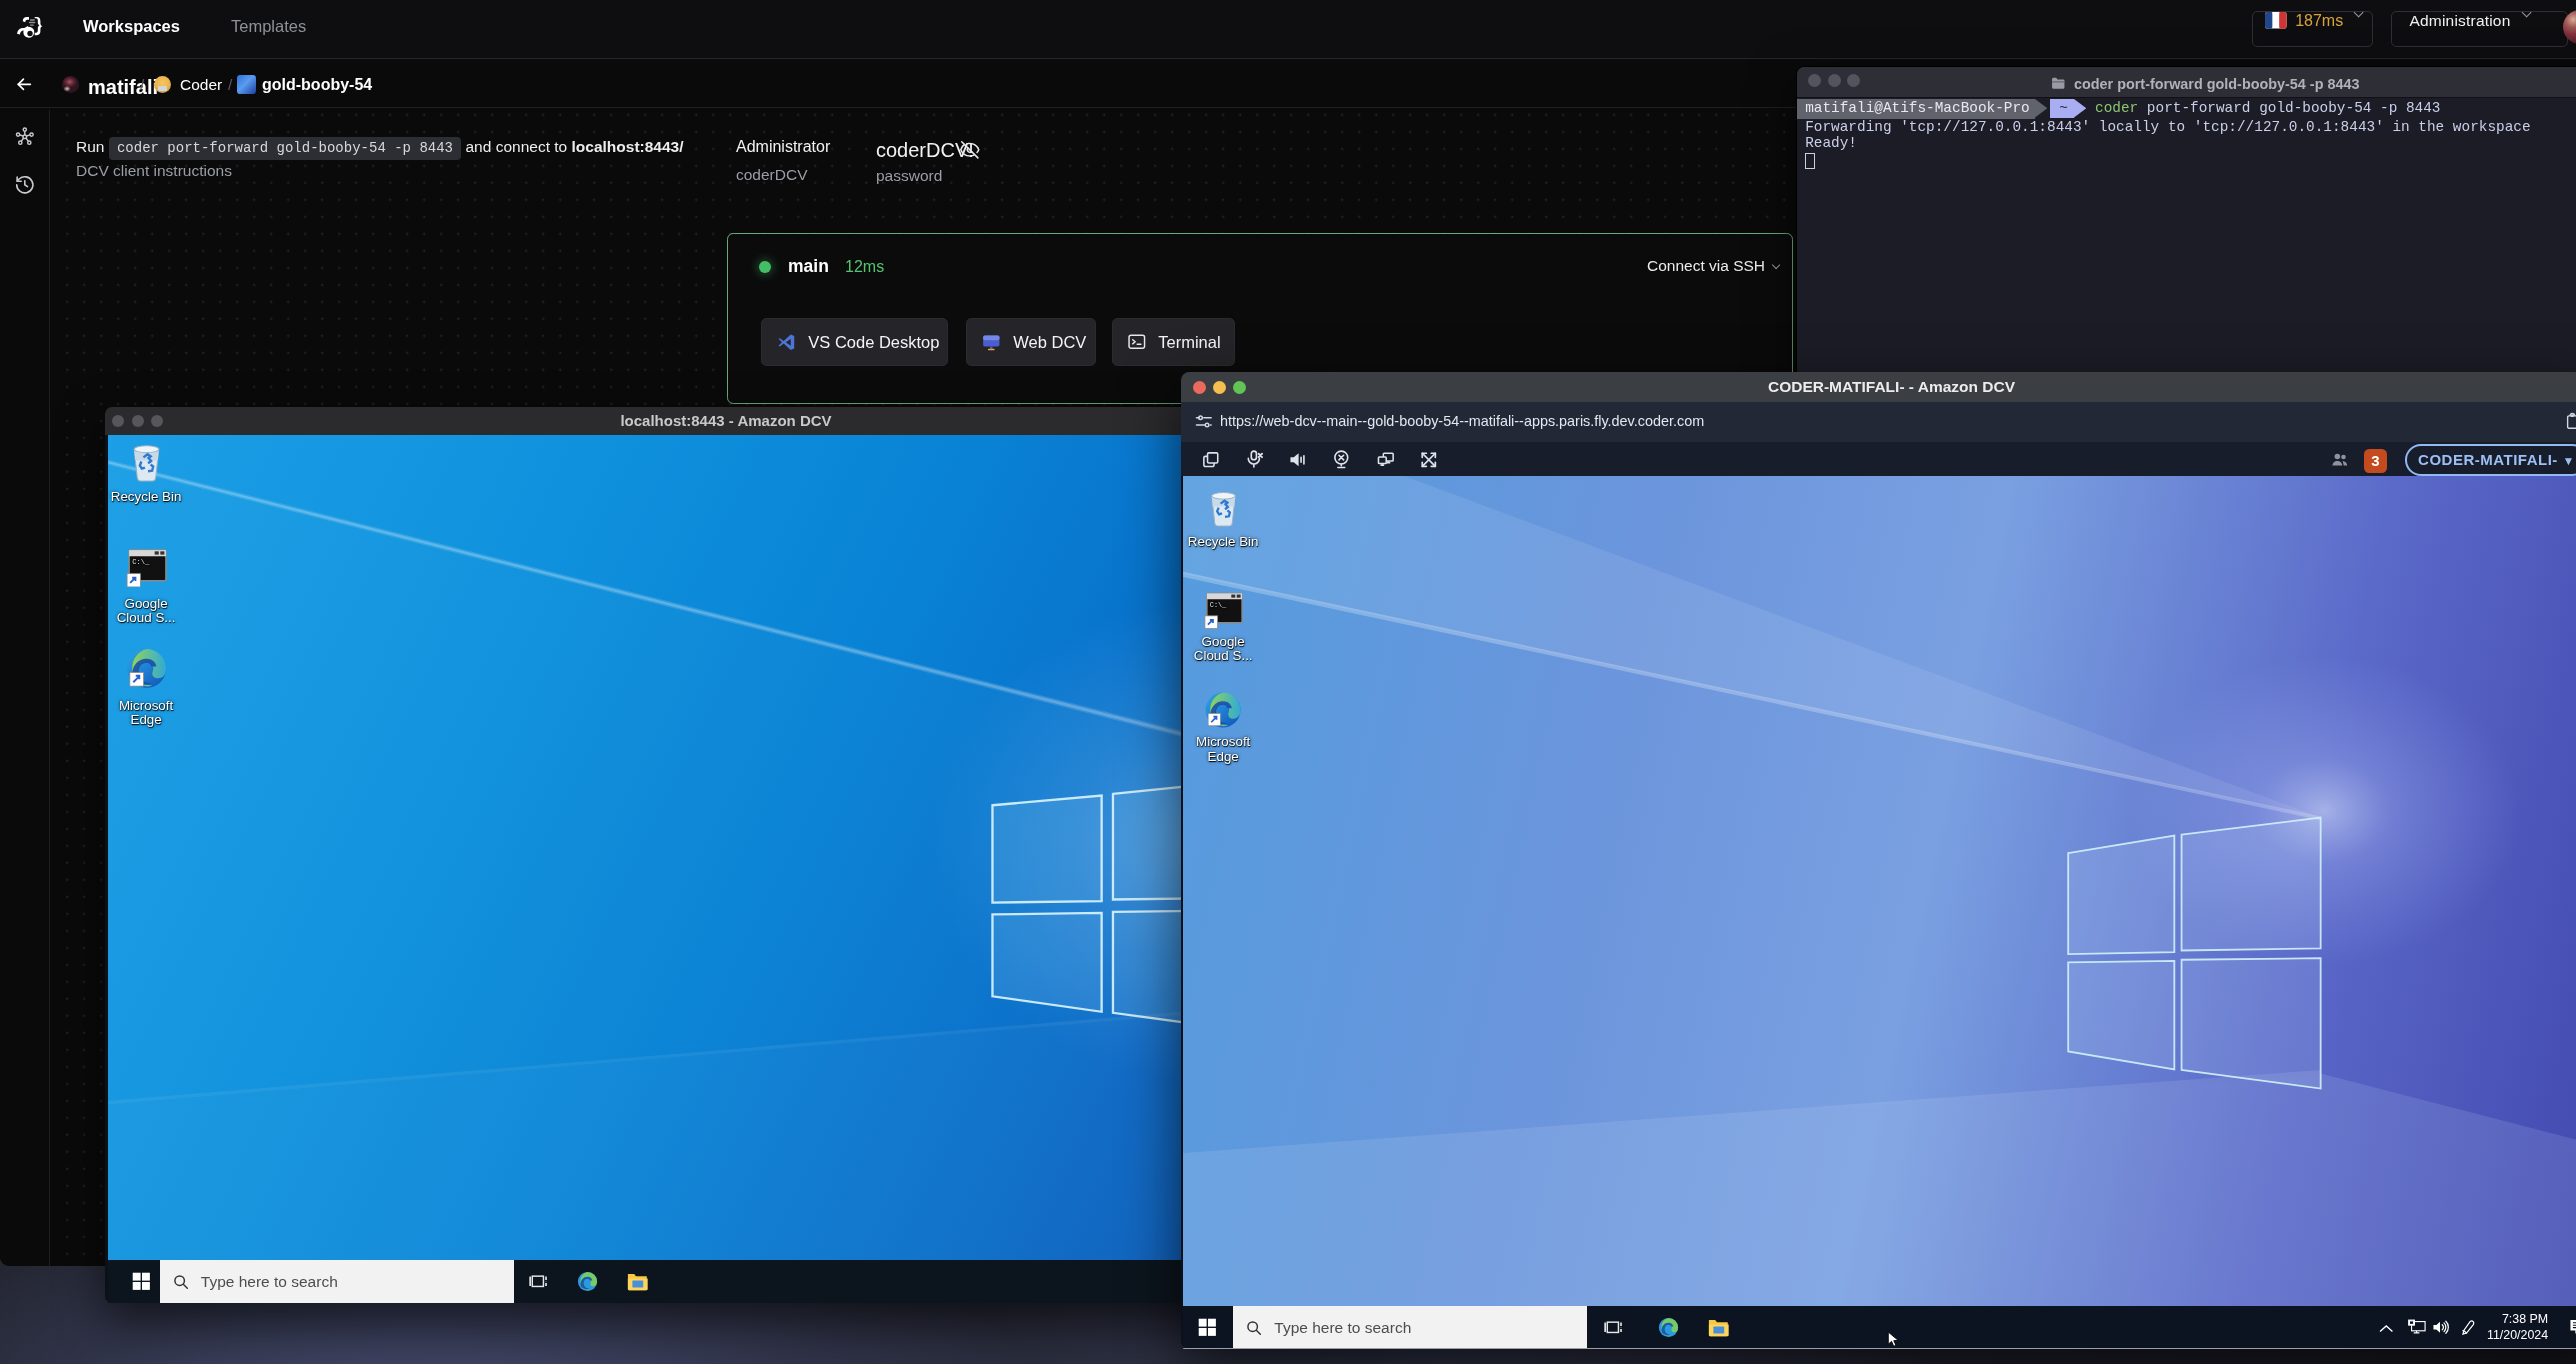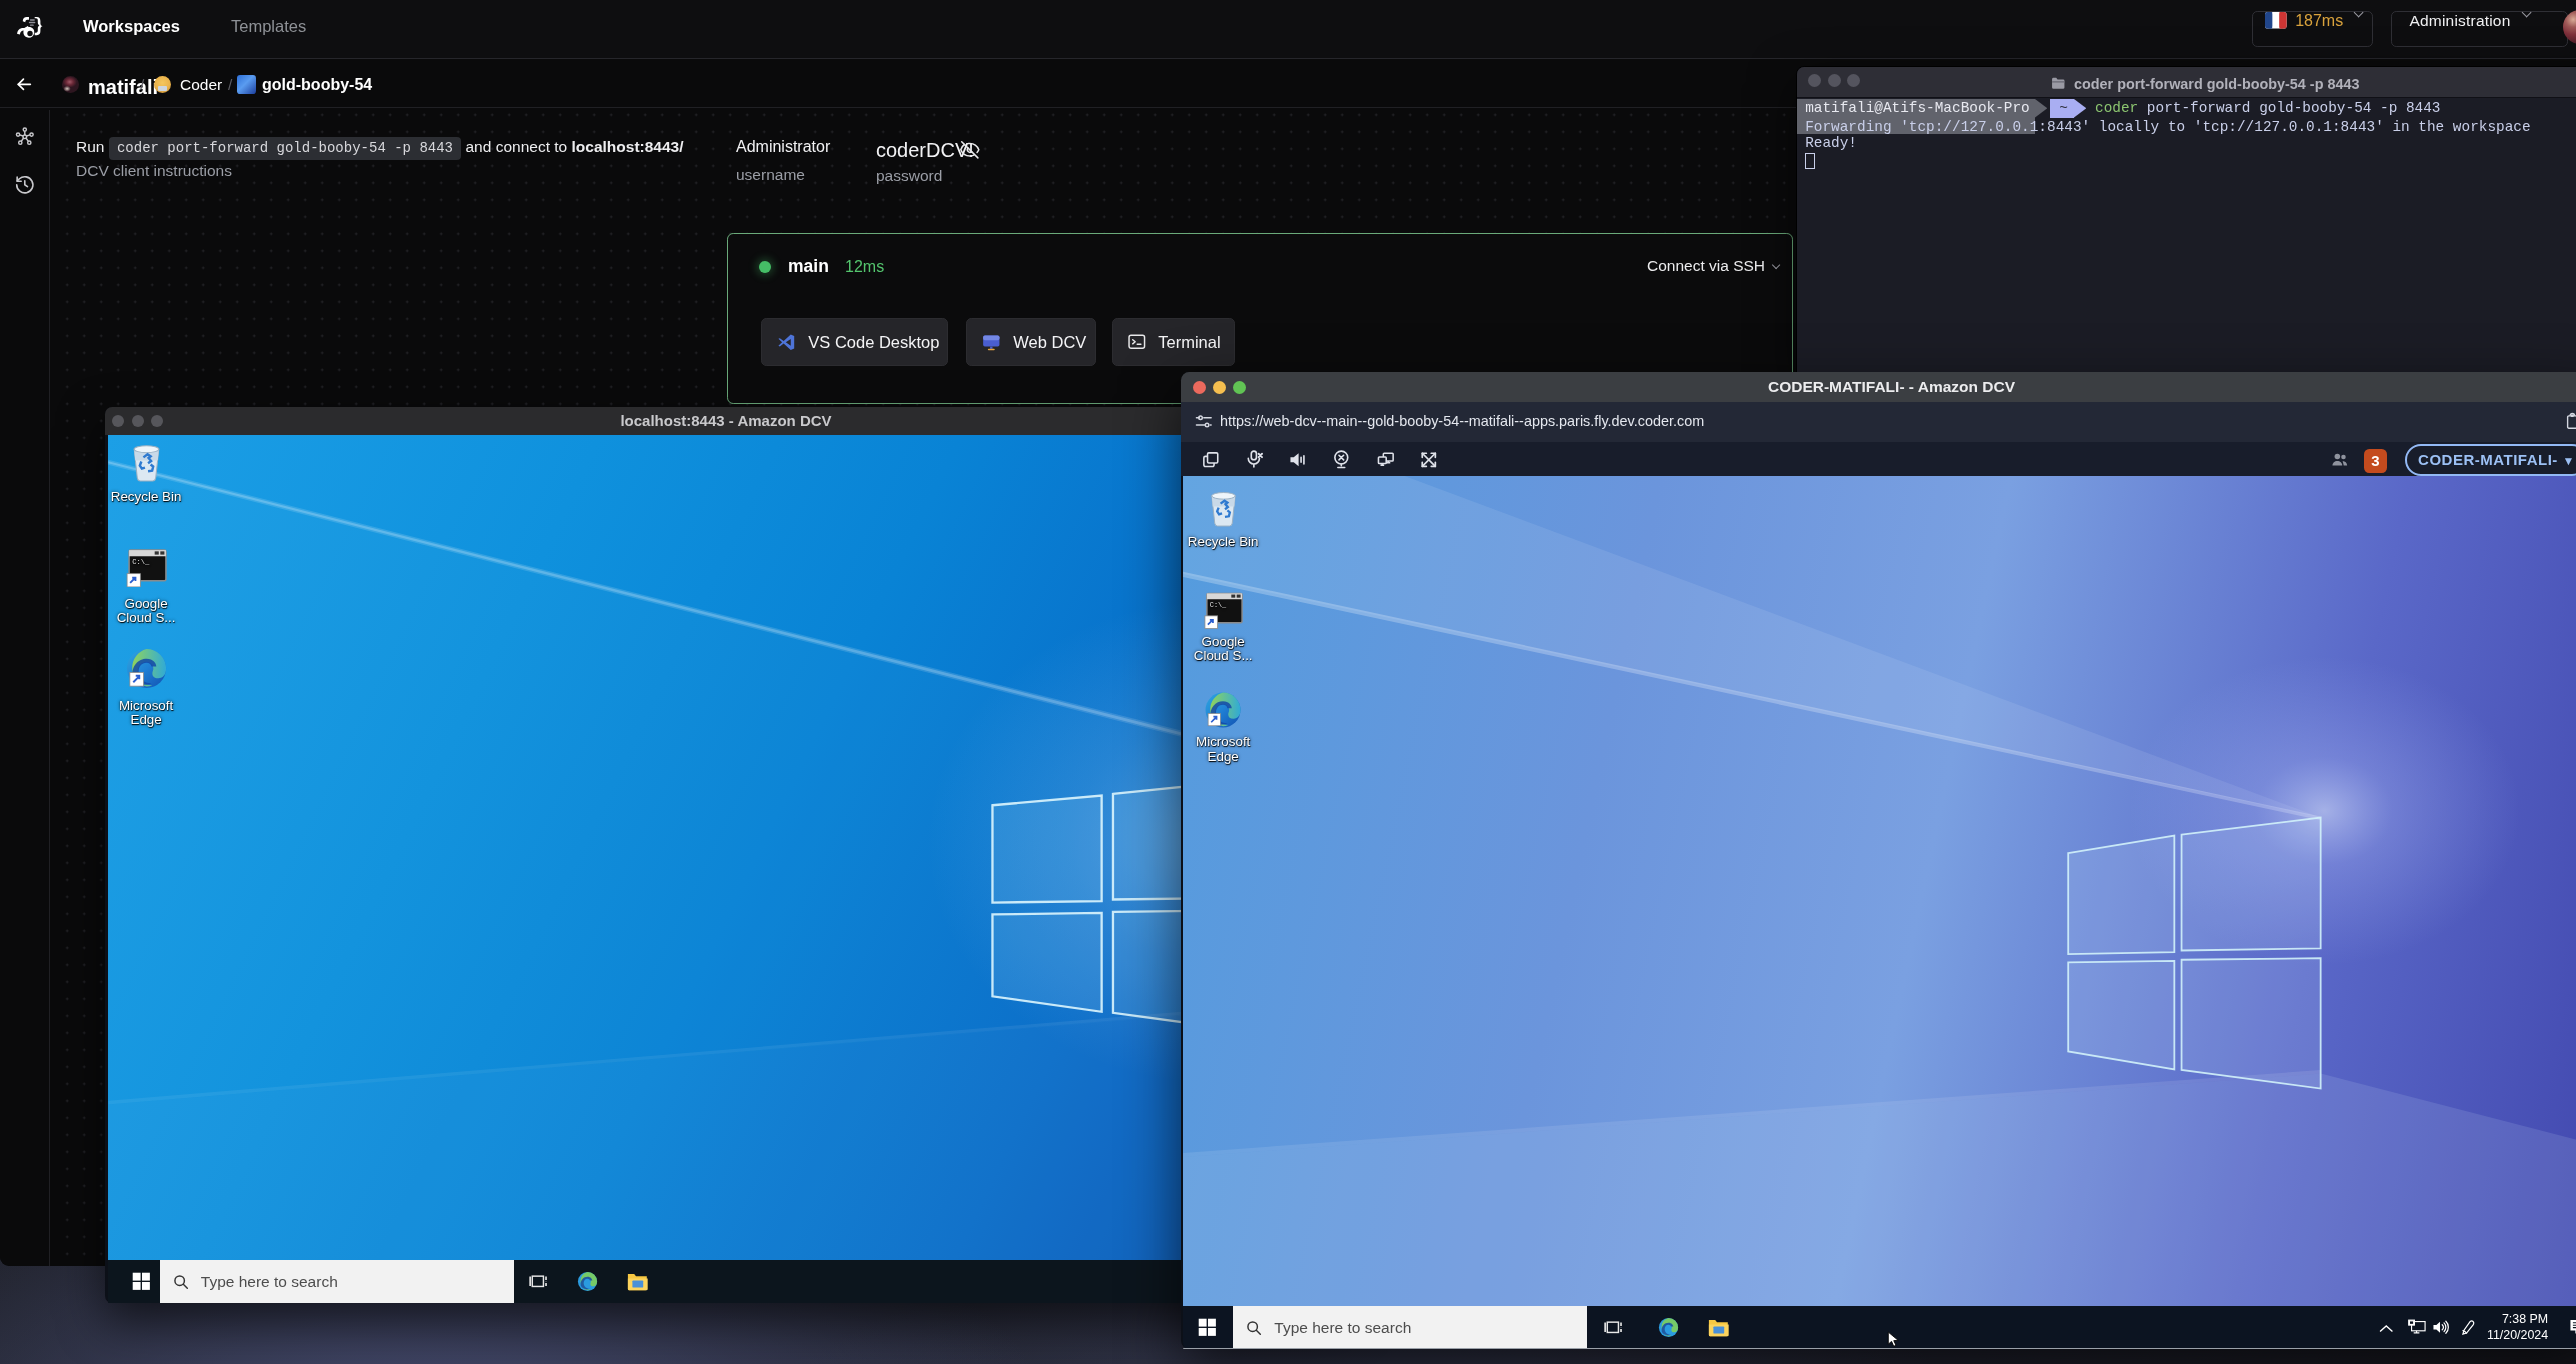--- a/index.html
+++ b/index.html
@@ -77,21 +77,21 @@
 
 <div id="page">
   <div id="content">
 
     <div class="abs" style="left:24px; top:28px; font-size:15.5px; color:#ededef; white-space:nowrap;">Run
       <span class="mono" style="background:#2c2e33; color:#d8d8dc; border-radius:4.1px; padding:3.1px 8.2px 4.1px; font-size:14px;">coder port-forward gold-booby-54 -p 8443</span>
       and connect to <b>localhost:8443/</b></div>
     <div class="abs" style="left:24px; top:52px; font-size:15.5px; color:#9b9ea6;">DCV client instructions</div>
 
     <div class="abs" style="left:684px; top:28px; font-size:16px; color:#f2f2f4;">Administrator</div>
-    <div class="abs" style="left:684px; top:56px; font-size:15.5px; color:#9b9ea6;">username</div>
+    <div class="abs" style="left:684px; top:56px; font-size:15.5px; color:#9b9ea6;">coderDCV</div>
     <div class="abs" style="left:824px; top:29px; font-size:20px; color:#f2f2f4;">coderDCV!</div>
     <svg class="abs" style="left:907px; top:29px;" width="21.6" height="21.6" viewBox="0 0 24 24" fill="none" stroke="#e8e8ea" stroke-width="1.7" stroke-linecap="round">
       <path d="M3 3l18 18"></path>
         <path d="M10.6 5.1A10 10 0 0 1 12 5c5 0 8.6 3.5 10 7 -.45 1.12-1.1 2.17-1.93 3.07M6.1 6.1C3.9 7.5 2.6 9.6 2 12c1.4 3.5 5 7 10 7 1.65 0 3.18-.38 4.5-1.03"></path>
       <path d="M9.9 9.9a3 3 0 0 0 4.2 4.2"></path>
     </svg>
     <div class="abs" style="left:824px; top:57px; font-size:15.5px; color:#9b9ea6;">password</div>
 
     <div class="abs" style="left:675px; top:123px; width:1066px; height:171px; border:1px solid #6aaa7a; border-radius:6.2px; background:#0b0b0c;">
       <div class="abs" style="left:31px; top:27px; width:12.4px; height:12.4px; border-radius:50%; background:#45bd66; box-shadow:0 0 8.2px 2.6px rgba(73,195,106,.3);"></div>
@@ -200,21 +200,21 @@
     <span class="tl" style="position:absolute; left:11.3px; top:6.7px; background:#54545e;"></span>
     <span class="tl" style="position:absolute; left:31px; top:6.7px; background:#54545e;"></span>
     <span class="tl" style="position:absolute; left:50px; top:6.7px; background:#54545e;"></span>
     <svg class="abs" style="left:253px; top:8.2px;" width="16.5" height="16.5" viewBox="0 0 24 24" fill="#9a9aa4">
         <path d="M3 6a2 2 0 0 1 2-2h4l2 2.4h8A2 2 0 0 1 21 8.5V18a2 2 0 0 1-2 2H5a2 2 0 0 1-2-2z"></path>
         <rect x="3" y="9" width="18" height="2" fill="#6d6d78"></rect>
       </svg>
     <span class="abs" style="left:277px; top:8.8px; font-size:14.4px; font-weight:700; color:#b1b1ba;">coder port-forward gold-booby-54 -p 8443</span>
   </div>
   <div id="termbody" class="mono" style="position:absolute; left:0; top:31px; right:0; bottom:0; font-size:14.4px; line-height:16.5px; color:#c9cfe9;">
-    <div style="height:18.5px; margin-top:1px; white-space:nowrap; margin-bottom:1px;"><span style="display:inline-block; background:#61636c; color:#e8e9f0; padding:0 5.2px 0 8.2px; height:35px; line-height:18.5px;">matifali@Atifs-MacBook-Pro</span><svg style="vertical-align:top;" width="12.4" height="18.5" viewBox="0 0 24 36">
+    <div style="height:18.5px; margin-top:1px; white-space:nowrap; margin-bottom:1px;"><span style="display:inline-block; background:#61636c; color:#e8e9f0; padding:0 5.2px 0 8.2px; height:20px; line-height:18.5px;">matifali@Atifs-MacBook-Pro</span><svg style="vertical-align:top;" width="12.4" height="18.5" viewBox="0 0 24 36">
           <path d="M0 0 L24 18 L0 36 Z" fill="#61636c"></path>
         </svg><span style="display:inline-block; background:#a9aef2; color:#2a2c38; height:18.5px; line-height:18.5px; padding:0 6.2px 0 9.3px; margin-left:2.6px;">~</span><svg style="vertical-align:top;" width="12.4" height="18.5" viewBox="0 0 24 36">
           <path d="M0 0 L24 18 L0 36 Z" fill="#a9aef2"></path>
         </svg><span style="color:#8cc570;"> coder</span> port-forward gold-booby-54 -p 8443
     </div>
     <div style="padding-left:8.2px; white-space:nowrap;">Forwarding 'tcp://127.0.0.1:8443' locally to 'tcp://127.0.0.1:8443' in the workspace</div>
     <div style="padding-left:8.2px;">Ready!</div>
     <div style="margin-left:8.2px; margin-top:1.5px; width:10.3px; height:15.5px; border:1px solid #c9cfe9;"></div>
   </div>
 </div>

